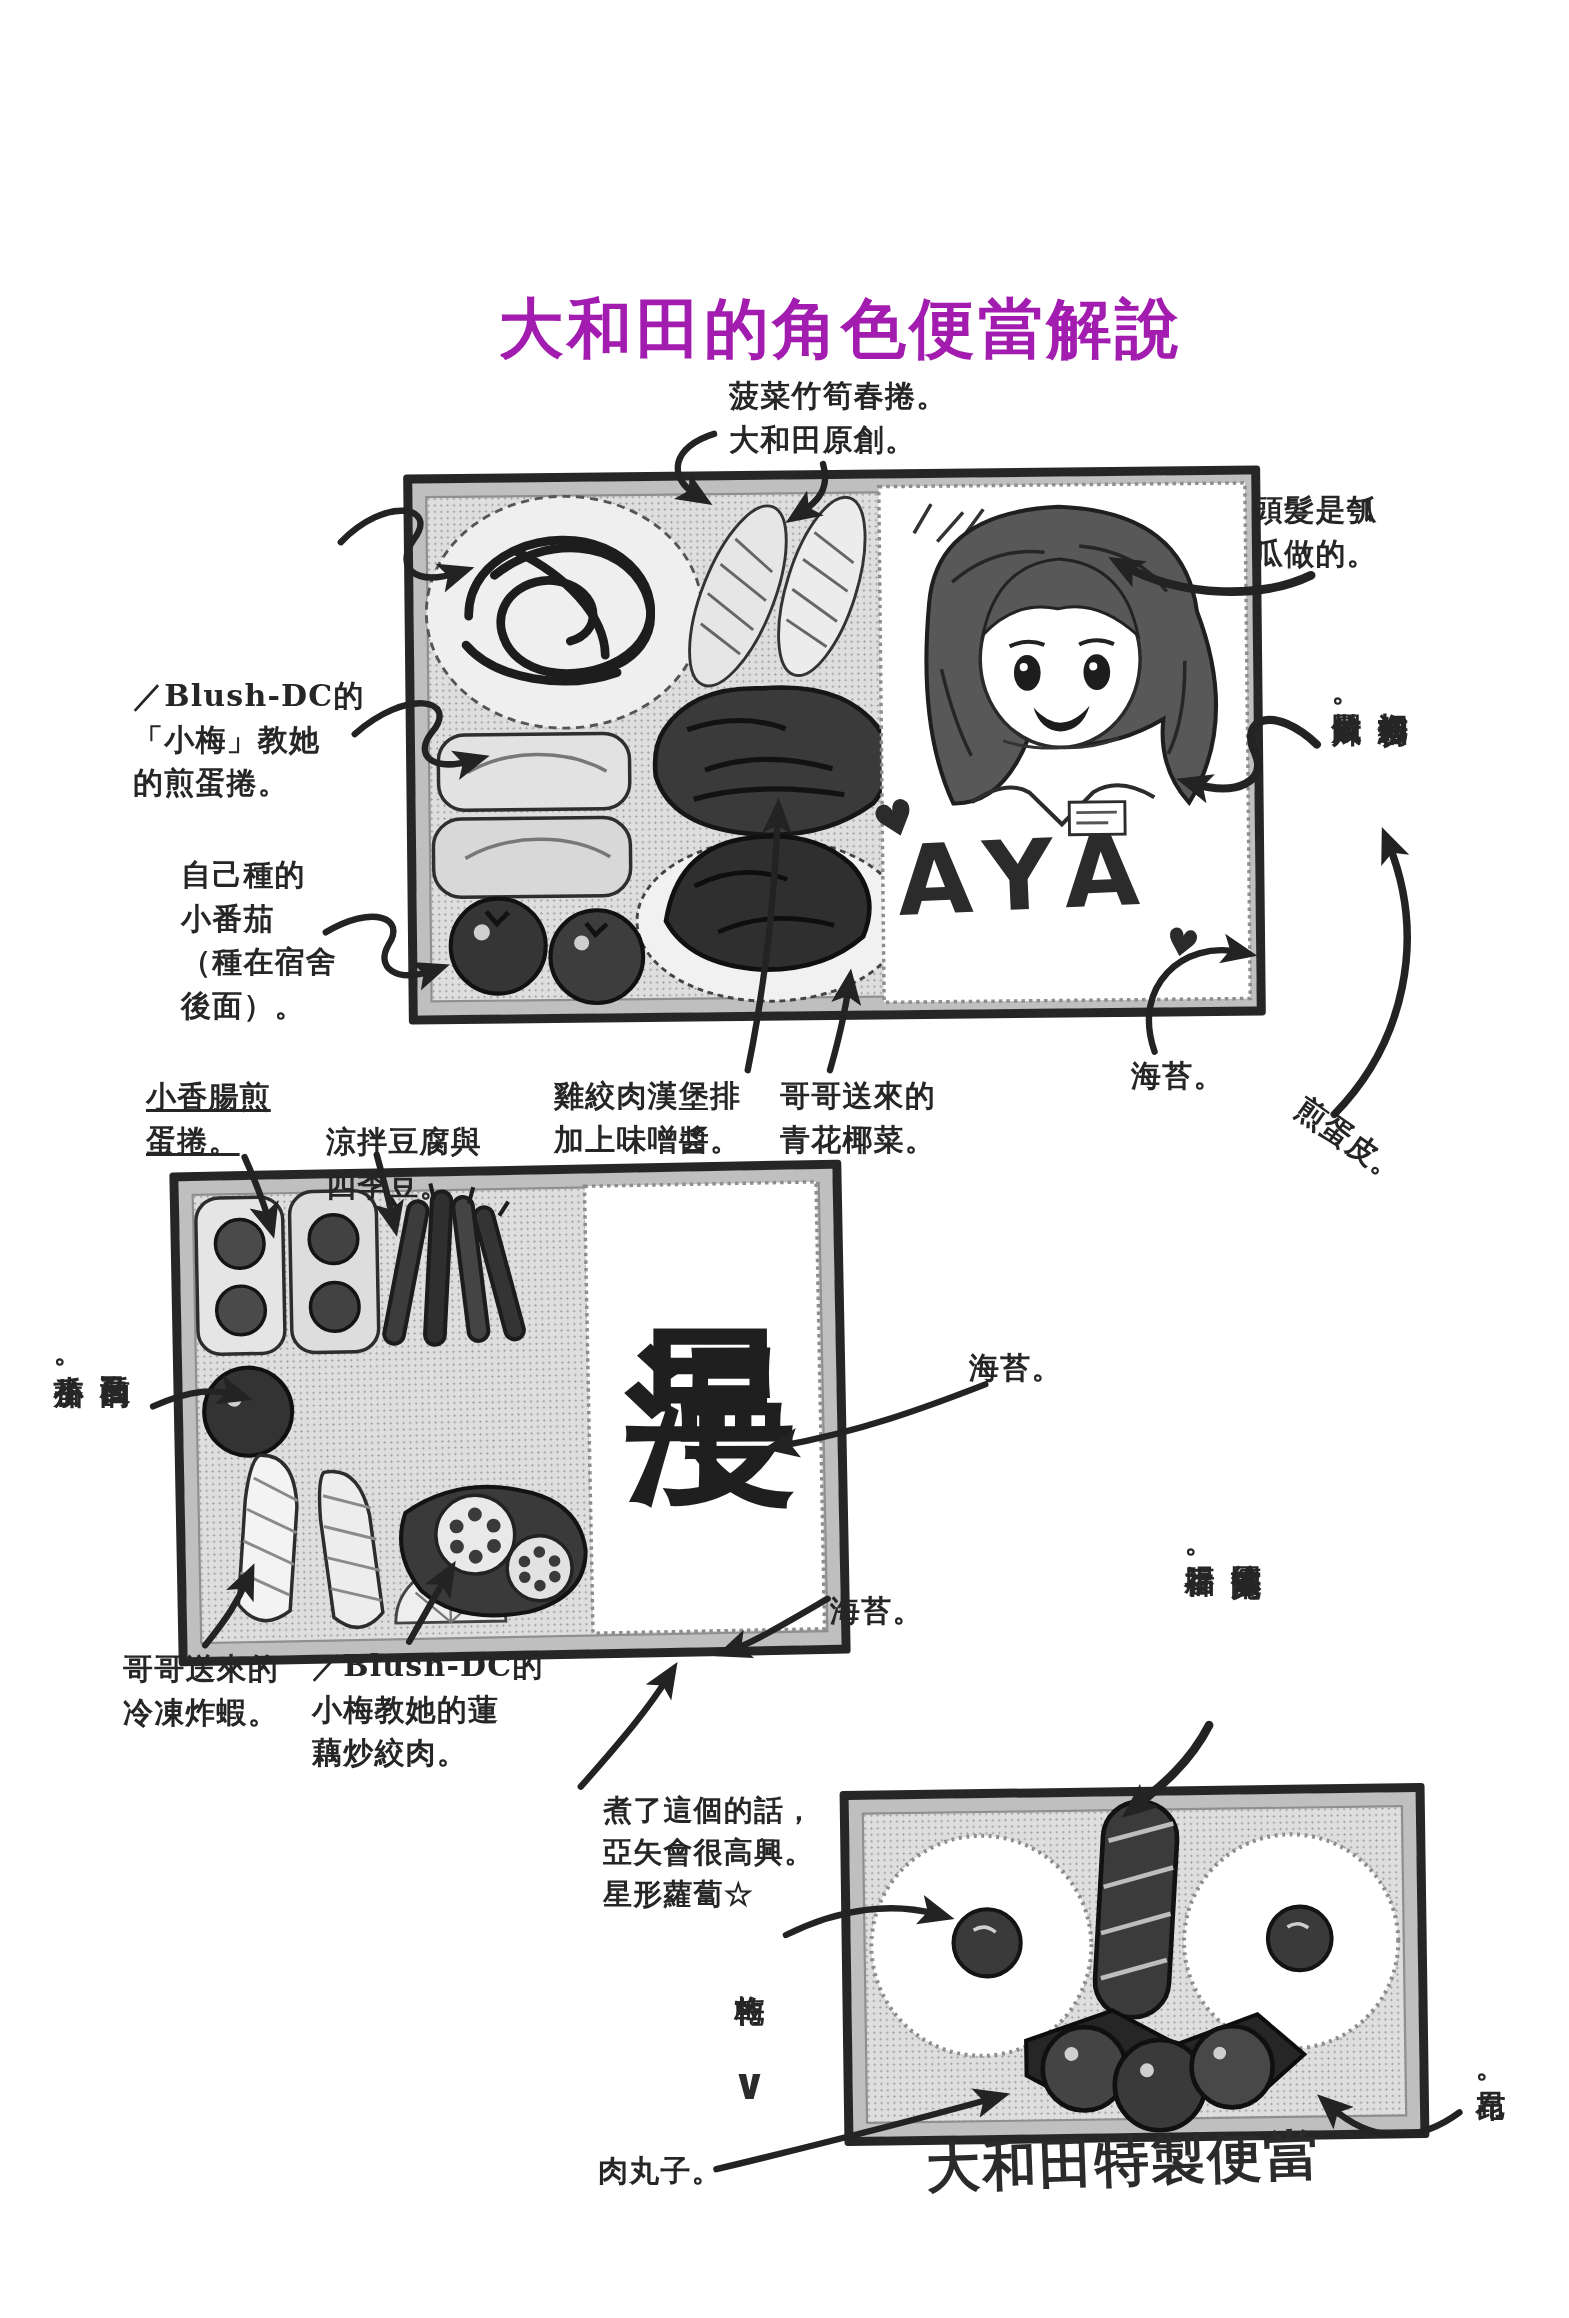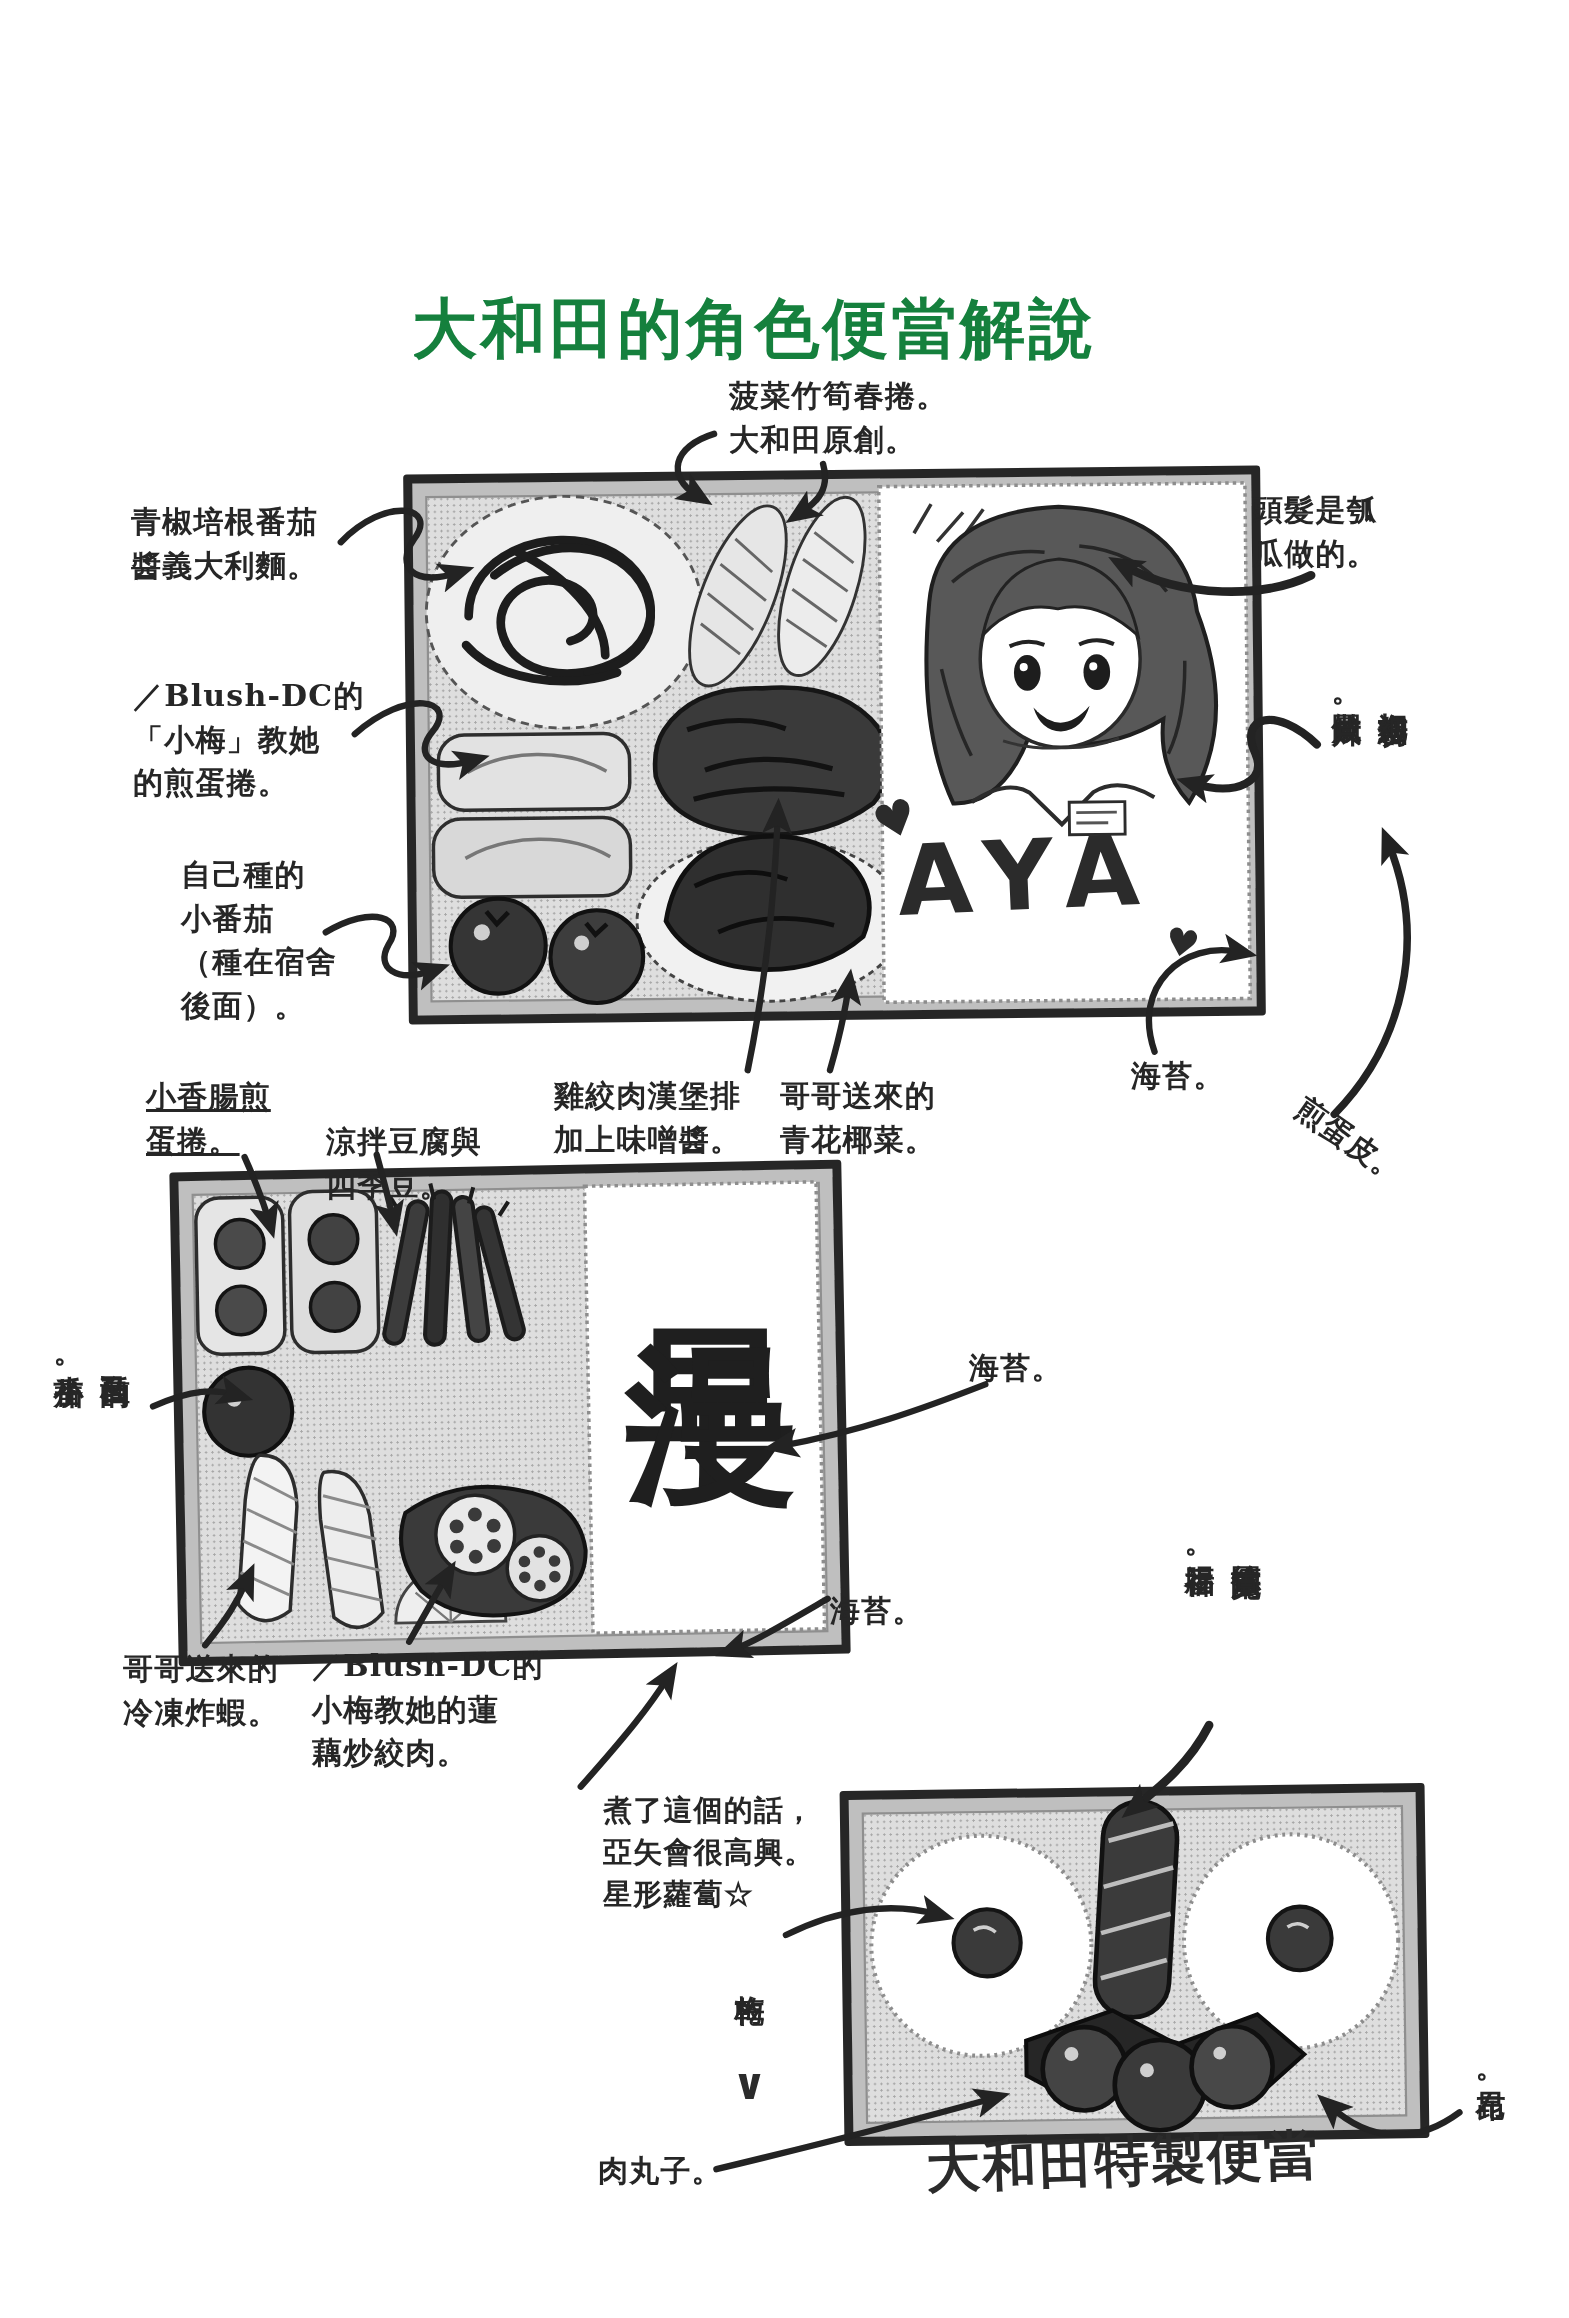--- a/index.html
+++ b/index.html
@@ -1,22 +1,22 @@
 <!DOCTYPE html>
 <html style="font-size:9.3px"><head>
 <meta charset="utf-8">
 <style>
   html,body{margin:0;padding:0;background:#fff;}
   .page{position:relative;width:1569px;height:2319px;background:#fff;overflow:hidden;
         font-family:"DejaVu Serif","Liberation Serif",serif;color:#222;}
   .label{position:absolute;white-space:pre-line;font-size:30px;line-height:1.45;
          font-weight:600;color:#262626;letter-spacing:1.2px;}
   .v{writing-mode:vertical-rl;text-orientation:upright;line-height:1.55;}
-  .title{position:absolute;left:412px;top:285px;width:858px;
-         font-size:65px;font-weight:800;letter-spacing:3.5px;color:#15803d;}
+  .title{position:absolute;left:412px;top:285px;width:858px;text-align:center;
+         font-size:65px;font-weight:800;letter-spacing:3.5px;color:#a21caf;}
   .caption{position:absolute;left:926px;top:2126px;font-size:54px;font-weight:800;
            letter-spacing:2.3px;color:#2b2b2b;transform:rotate(-2deg);}
   .bento{position:absolute;border:9.3px solid #262626;border-radius:3.5px;
          background-color:#dedede;
          background-image:radial-gradient(circle,rgba(40,40,40,.30) 1px,transparent 1.1px);
          background-size:6.4px 6.4px;
          box-shadow:inset 0 0 0 12.8px #bfbfbf, inset 0 0 0 15px #8f8f8f;}
   .bento svg{position:absolute;left:0;top:0;}
   #bento1{left:406px;top:470px;width:839px;height:532px;transform:rotate(-0.6deg);}
   #bento2{left:174px;top:1166px;width:654px;height:476px;transform:rotate(-1.1deg);}
@@ -215,22 +215,20 @@
         <circle cx="655" cy="470" r="70" fill="#484848" stroke="#101010" stroke-width="8"></circle>
         <circle cx="378" cy="444" r="12" fill="#cfcfcf"></circle>
         <circle cx="508" cy="474" r="12" fill="#cfcfcf"></circle>
         <circle cx="634" cy="446" r="11" fill="#cfcfcf"></circle>
       </g>
     </svg>
   </div>
 
   <div class="label" style="left:729px;top:374px;">菠菜竹筍春捲。
 大和田原創。</div>
-  <div class="label" style="left:131px;top:500px;">青椒培根番茄
-醬義大利麵。</div>
   <div class="label" style="left:1253px;top:488px;">頭髮是瓠
 瓜做的。</div>
   <div class="label" style="left:133px;top:674px;">／Blush-DC的
 「小梅」教她
 的煎蛋捲。</div>
   <div class="label v" style="left:1323px;top:689px;height:191px;">把海苔切細
 做成圖片。</div>
   <div class="label" style="left:181px;top:853px;">自己種的
 小番茄
 （種在宿舍

